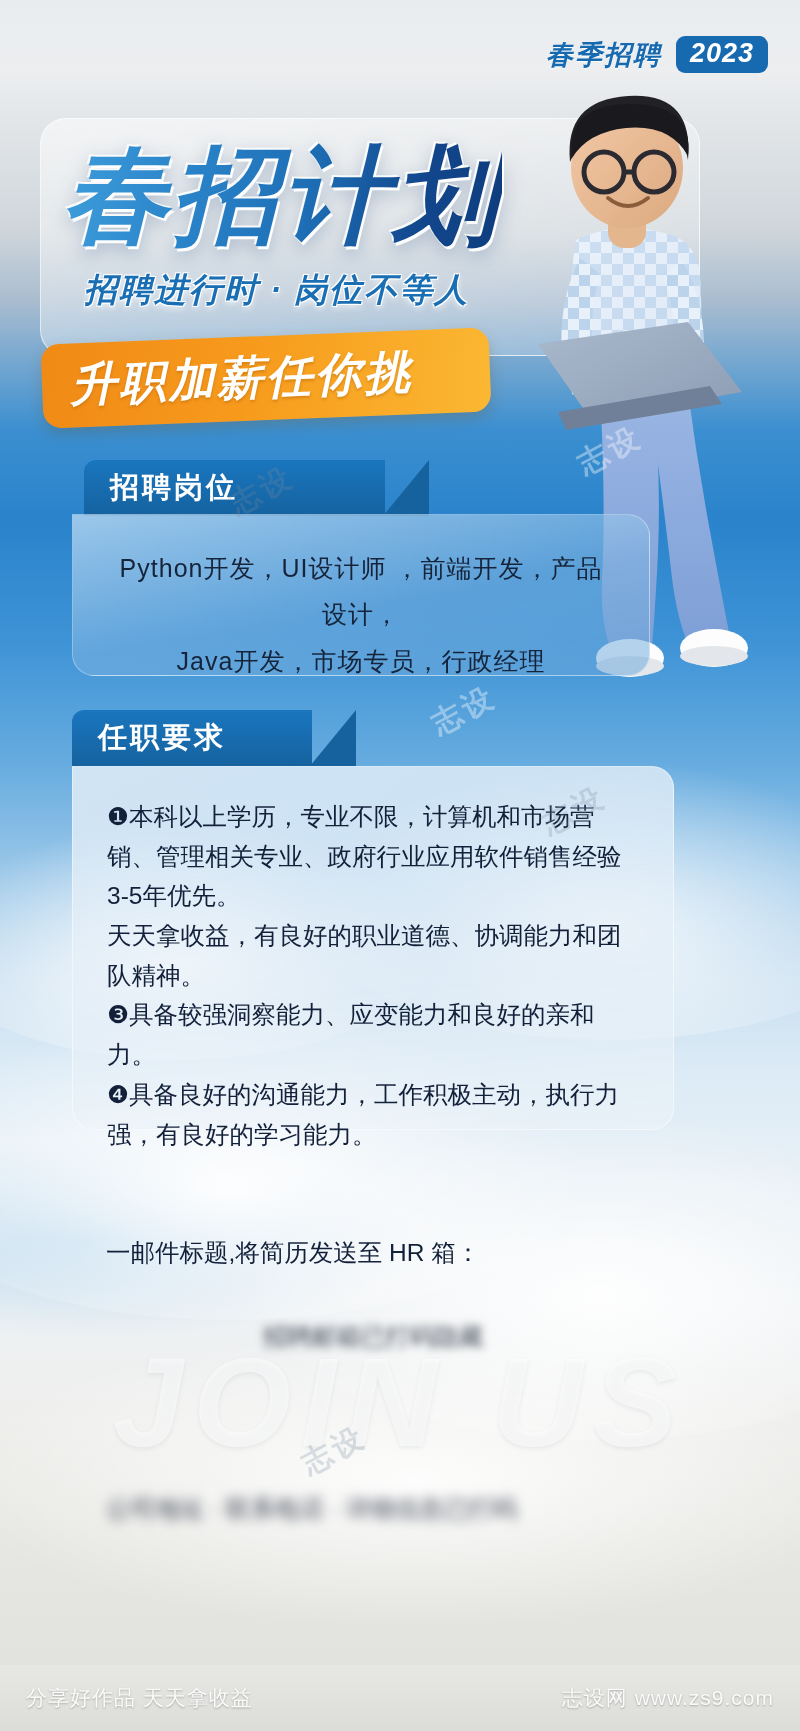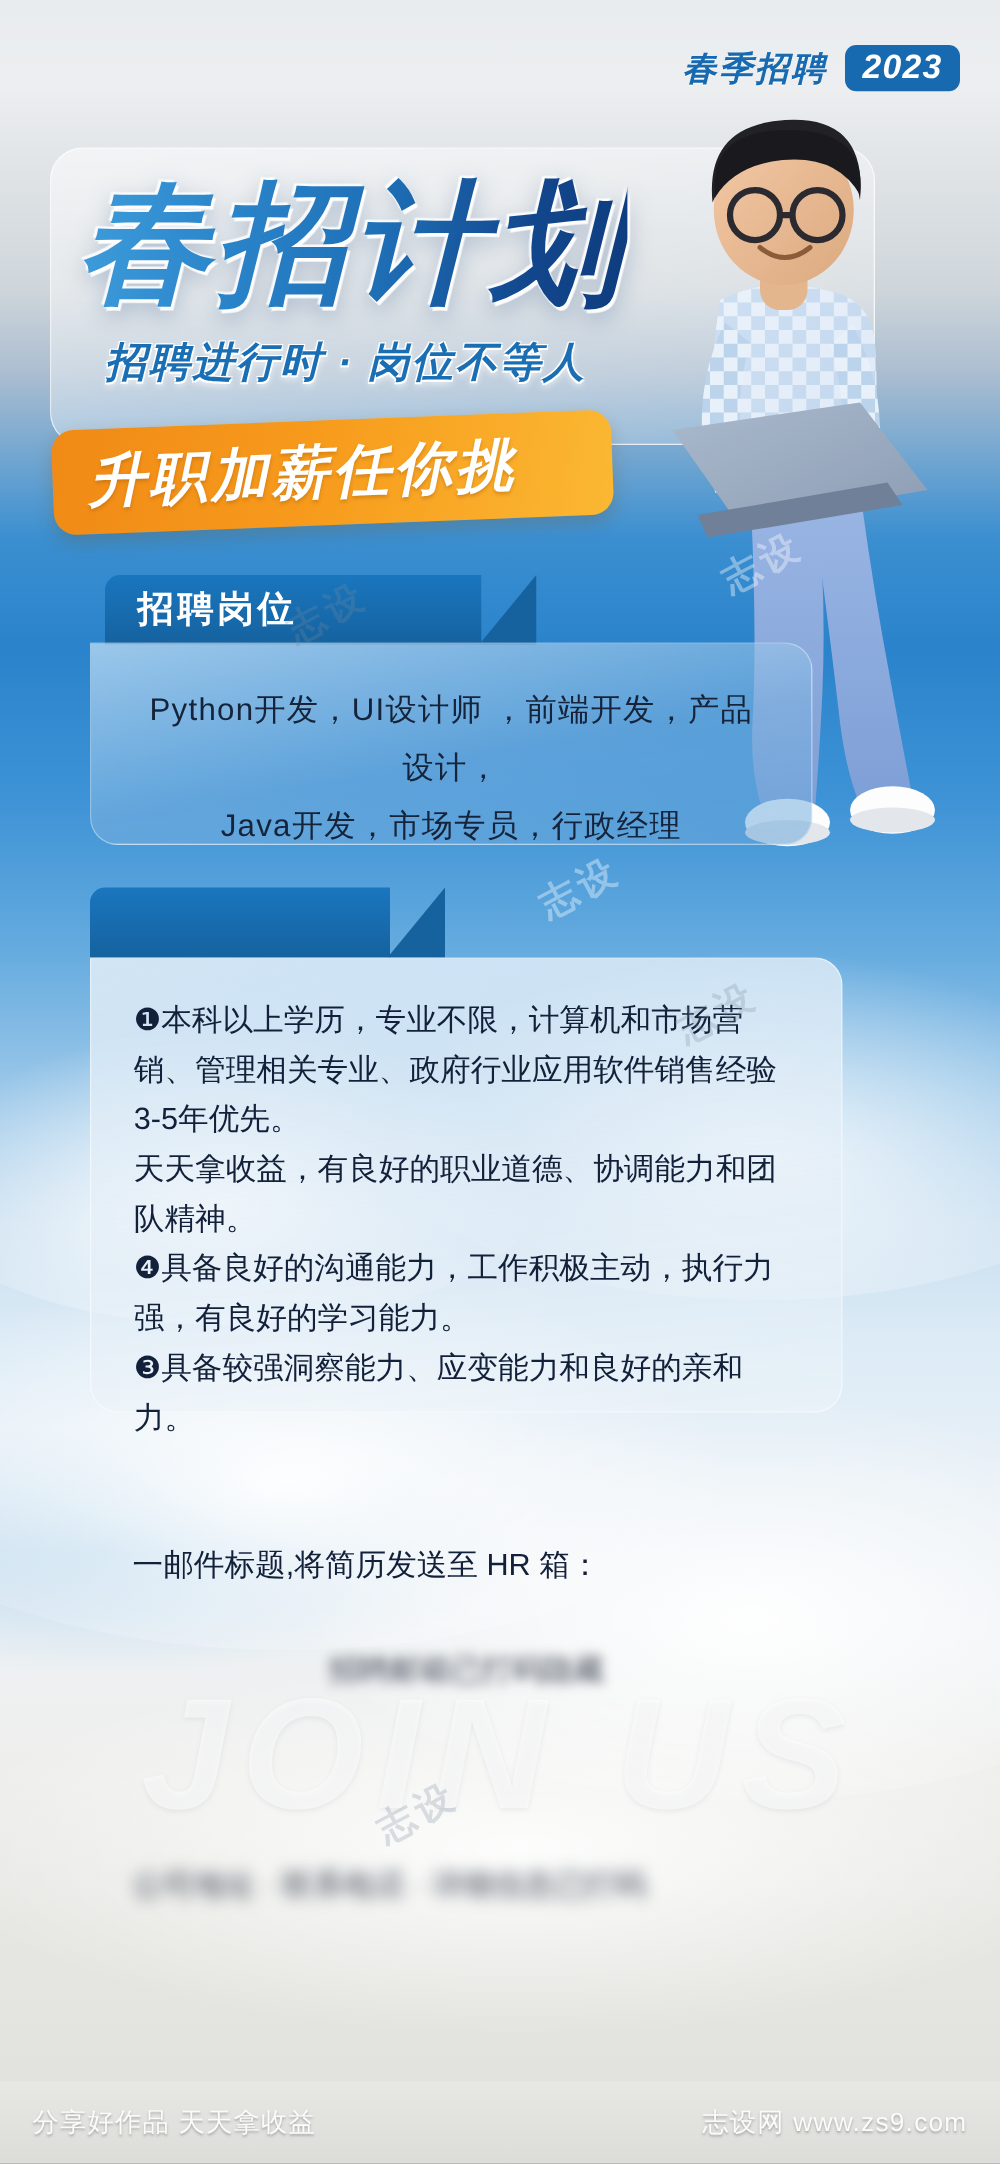--- a/index.html
+++ b/index.html
@@ -283,28 +283,29 @@
   <div class="sec-head angled" style="left:84px; top:460px; width:301px;">
     <span class="title">招聘岗位</span>
     <span class="wedge"></span>
   </div>
   <div class="sec-body glass-blue" style="left:72px; top:514px; width:578px; height:162px;">
     <div class="jobs-text">Python开发，UI设计师 ，前端开发，产品设计，</div>
     <div class="jobs-text">Java开发，市场专员，行政经理</div>
   </div>
 
   <div class="sec-head angled" style="left:72px; top:710px; width:240px;">
+    <span class="title">任职要求</span>
     <span class="wedge"></span>
   </div>
   <div class="sec-body glass-light" style="left:72px; top:766px; width:602px; height:364px;">
     <div class="req-list">
       <p class="req-item">❶本科以上学历，专业不限，计算机和市场营销、管理相关专业、政府行业应用软件销售经验3-5年优先。</p>
       <p class="req-item">天天拿收益，有良好的职业道德、协调能力和团队精神。</p>
+      <p class="req-item">❸具备较强洞察能力、应变能力和良好的亲和力。</p>
       <p class="req-item">❹具备良好的沟通能力，工作积极主动，执行力强，有良好的学习能力。</p>
-      <p class="req-item">❸具备较强洞察能力、应变能力和良好的亲和力。</p>
     </div>
   </div>
 
   <div class="sec-body" style="left:72px; top:1202px; width:602px; height:380px; background:transparent; border:none;">
     <div class="apply-text">一邮件标题,将简历发送至 HR 箱：</div>
     <div class="apply-text blurred" style="margin-top:42px; text-align:center;">招聘邮箱已打码隐藏</div>
     <div class="apply-text blurred blur-strong" style="margin-top:130px;">公司地址 · 联系电话 · 详细信息已打码</div>
   </div>
 
   <div class="joinus">JOIN US</div>

